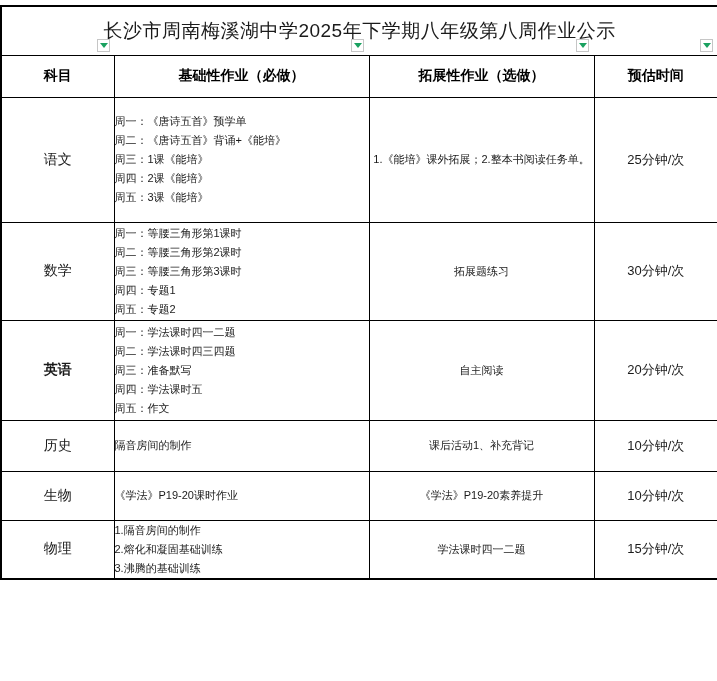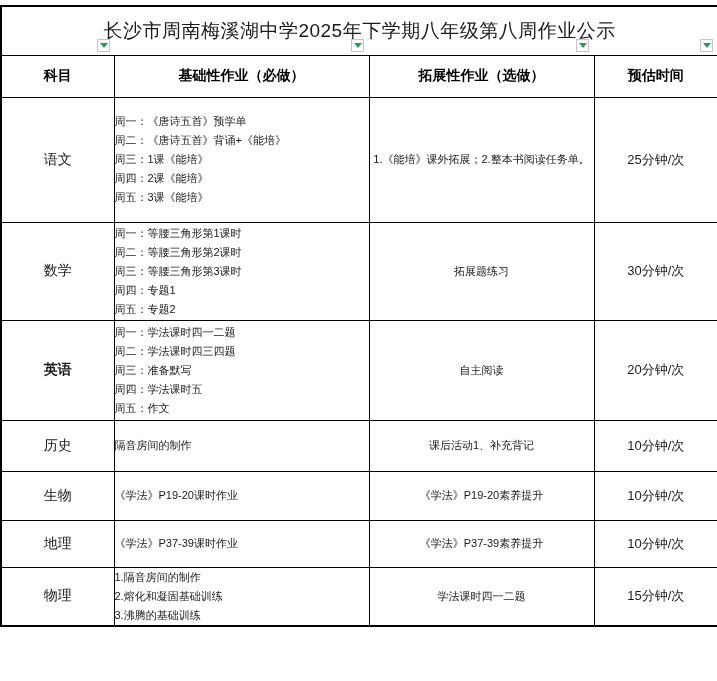--- a/index.html
+++ b/index.html
@@ -164,26 +164,20 @@
       <td class="basic-cell">隔音房间的制作</td>
       <td class="ext-cell">课后活动1、补充背记</td>
       <td class="time-cell">10分钟/次</td>
     </tr>
     <tr class="r-shengwu">
       <td class="subject-cell">生物</td>
       <td class="basic-cell">《学法》P19-20课时作业</td>
       <td class="ext-cell">《学法》P19-20素养提升</td>
       <td class="time-cell">10分钟/次</td>
     </tr>
-    <tr class="r-dili">
-      <td class="subject-cell">地理</td>
-      <td class="basic-cell">《学法》P37-39课时作业</td>
-      <td class="ext-cell">《学法》P37-39素养提升</td>
-      <td class="time-cell">10分钟/次</td>
-    </tr>
     <tr class="r-wuli">
       <td class="subject-cell">物理</td>
       <td class="basic-cell">1.隔音房间的制作
 2.熔化和凝固基础训练
 3.沸腾的基础训练</td>
       <td class="ext-cell">学法课时四一二题</td>
       <td class="time-cell">15分钟/次</td>
     </tr>
   </tbody>
 </table>

